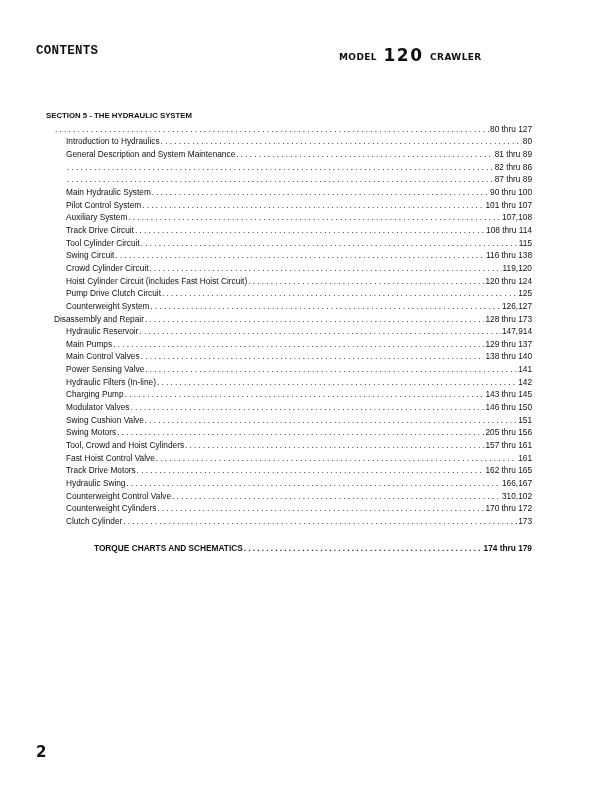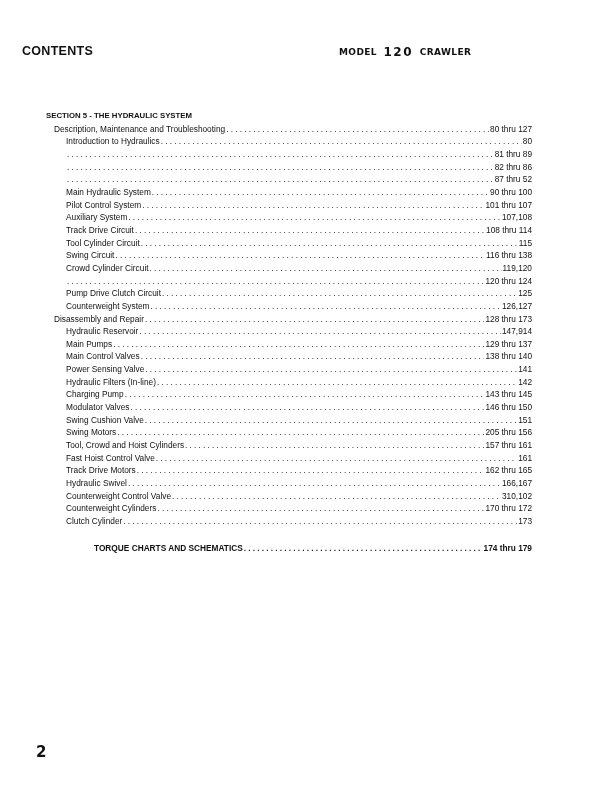--- a/index.html
+++ b/index.html
@@ -1,30 +1,30 @@
 <!DOCTYPE html>
 <html><head>
   <meta charset="utf-8">
   <style>
     html, body { margin: 0; padding: 0; background: #ffffff; }
     body {
       width: 612px; height: 792px; position: relative; overflow: hidden;
       font-family: "Liberation Sans", sans-serif; color: #111;
     }
     .hdr-left {
-      position: absolute; left: 22px; top: 44px;
-      font-family: Liberation Sans, sans-serif; font-weight: bold;
+      position: absolute; left: 36px; top: 44px;
+      font-family: Liberation Mono, monospace; font-weight: bold;
       font-size: 12.5px; letter-spacing: 0.3px; color: #111;
     }
     .hdr-right {
       position: absolute; left: 339px; top: 44px;
       font-family: "DejaVu Sans", sans-serif; font-weight: bold; color: #111;
       font-size: 9px; letter-spacing: 0.4px; white-space: nowrap;
     }
-    .hdr-right .big { font-size: 12px; letter-spacing: 1.5px; position: relative; top: 1px; margin: 0 3px; font-weight: bold; }
+    .hdr-right .big { font-size: 17px; letter-spacing: 1.5px; position: relative; top: 1px; margin: 0 3px; font-weight: bold; }
     .toc {
       position: absolute; left: 46px; top: 110px; width: 486px;
       font-size: 8.3px; line-height: 12.65px;
     }
     .row { display: flex; align-items: center; white-space: nowrap; }
     .row .title { flex: 0 0 auto; }
     .row .leader {
       flex: 1 1 auto; overflow: hidden; margin: 0 1px;
       letter-spacing: 2.2px; color: #222;
     }
@@ -48,40 +48,40 @@
   <span class="big">120</span>
   <span>CRAWLER</span>
 </div>
 
 <div class="toc">
   <div class="row lvl0">
     <span class="title">SECTION 5 - THE HYDRAULIC SYSTEM</span>
   </div>
   <div id="toc-entries">
       <div class="row lvl1">
-        <span class="title">Description, Maintenance and Troubleshooting</span>
         <span class="leader">........................................................................................................................................................................................................</span>
         <span class="page">80 thru 127</span>
       </div>
       <div class="row lvl2">
         <span class="title">Introduction to Hydraulics</span>
         <span class="leader">........................................................................................................................................................................................................</span>
         <span class="page">80</span>
       </div>
       <div class="row lvl2">
+        <span class="title">General Description and System Maintenance</span>
         <span class="leader">........................................................................................................................................................................................................</span>
         <span class="page">81 thru 89</span>
       </div>
       <div class="row lvl2">
         <span class="leader">........................................................................................................................................................................................................</span>
         <span class="page">82 thru 86</span>
       </div>
       <div class="row lvl2">
         <span class="leader">........................................................................................................................................................................................................</span>
-        <span class="page">87 thru 52</span>
+        <span class="page">87 thru 89</span>
       </div>
       <div class="row lvl2">
         <span class="title">Main Hydraulic System</span>
         <span class="leader">........................................................................................................................................................................................................</span>
         <span class="page">90 thru 100</span>
       </div>
       <div class="row lvl2">
         <span class="title">Pilot Control System</span>
         <span class="leader">........................................................................................................................................................................................................</span>
         <span class="page">101 thru 107</span>
@@ -105,20 +105,21 @@
         <span class="title">Swing Circuit</span>
         <span class="leader">........................................................................................................................................................................................................</span>
         <span class="page">116 thru 138</span>
       </div>
       <div class="row lvl2">
         <span class="title">Crowd Cylinder Circuit</span>
         <span class="leader">........................................................................................................................................................................................................</span>
         <span class="page">119,120</span>
       </div>
       <div class="row lvl2">
+        <span class="title">Hoist Cylinder Circuit (includes Fast Hoist Circuit)</span>
         <span class="leader">........................................................................................................................................................................................................</span>
         <span class="page">120 thru 124</span>
       </div>
       <div class="row lvl2">
         <span class="title">Pump Drive Clutch Circuit</span>
         <span class="leader">........................................................................................................................................................................................................</span>
         <span class="page">125</span>
       </div>
       <div class="row lvl2">
         <span class="title">Counterweight System</span>
@@ -184,21 +185,21 @@
         <span class="title">Fast Hoist Control Valve</span>
         <span class="leader">........................................................................................................................................................................................................</span>
         <span class="page">161</span>
       </div>
       <div class="row lvl2">
         <span class="title">Track Drive Motors</span>
         <span class="leader">........................................................................................................................................................................................................</span>
         <span class="page">162 thru 165</span>
       </div>
       <div class="row lvl2">
-        <span class="title">Hydraulic Swivel</span>
+        <span class="title">Hydraulic Swing</span>
         <span class="leader">........................................................................................................................................................................................................</span>
         <span class="page">166,167</span>
       </div>
       <div class="row lvl2">
         <span class="title">Counterweight Control Valve</span>
         <span class="leader">........................................................................................................................................................................................................</span>
         <span class="page">310,102</span>
       </div>
       <div class="row lvl2">
         <span class="title">Counterweight Cylinders</span>

